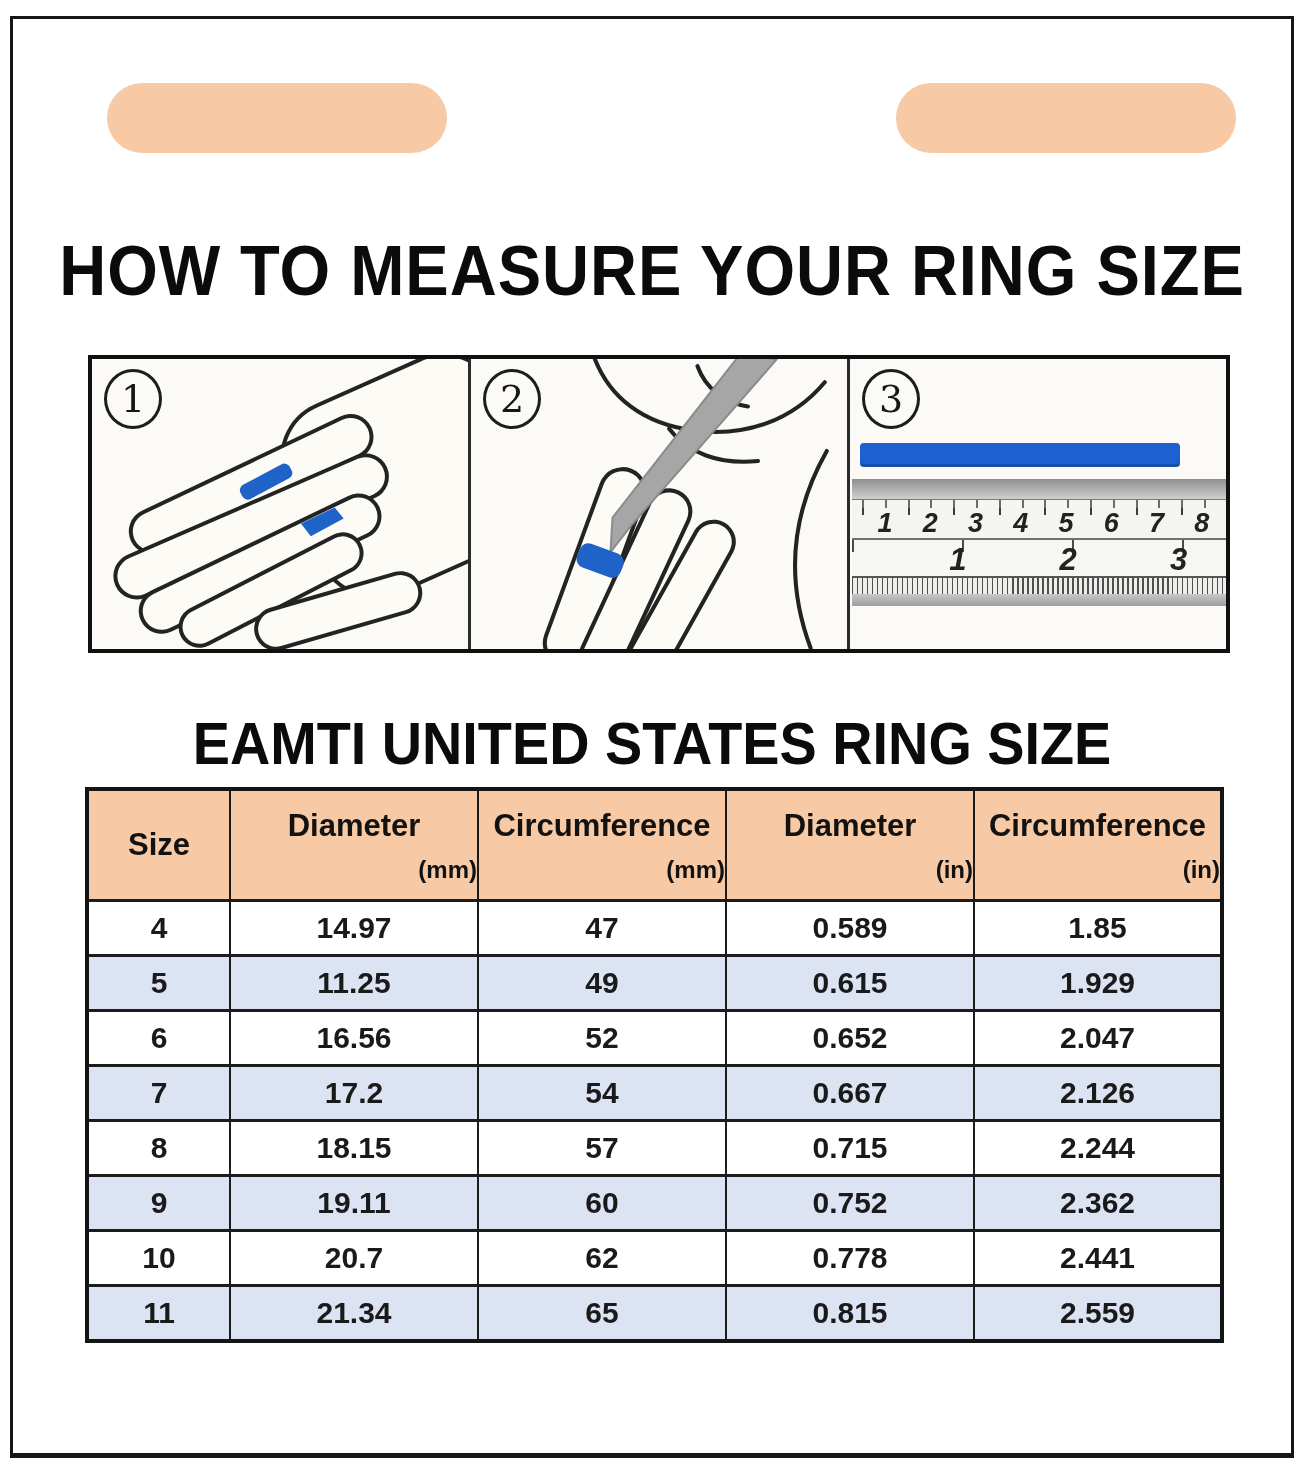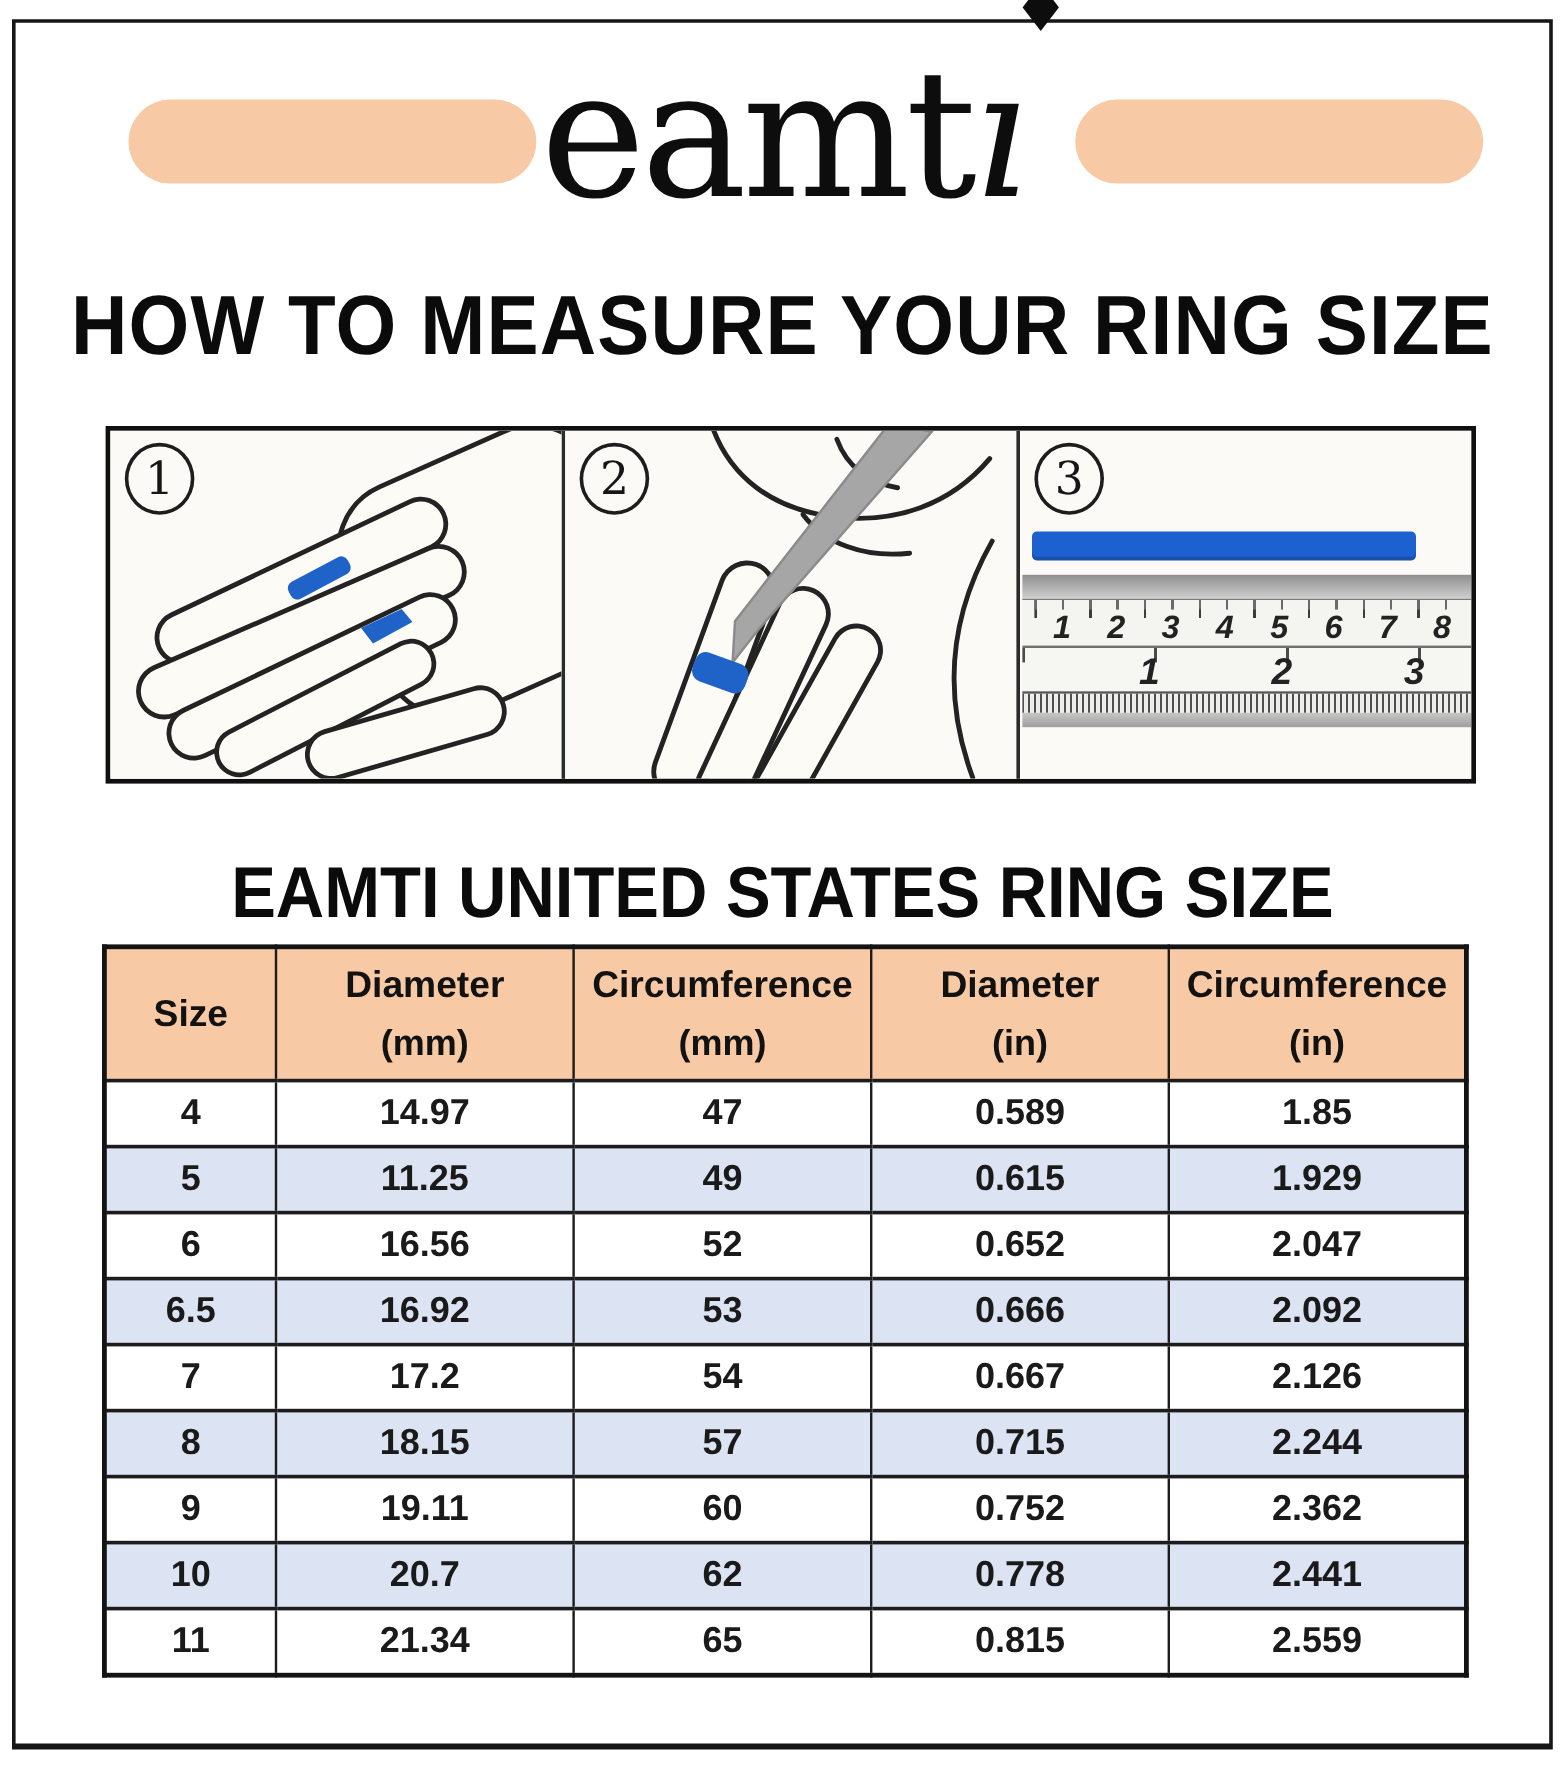--- a/index.html
+++ b/index.html
@@ -80,33 +80,32 @@
     position:absolute;left:72px;top:768px;width:1135px;
     border-collapse:collapse;border:4px solid #141414;table-layout:fixed;
   }
   table.sizes th, table.sizes td{
     border:2px solid #1c1c1c;border-top-width:3px;border-bottom-width:3px;
     text-align:center;vertical-align:middle;padding:0;
   }
   table.sizes th{
     height:108px;background:#f7c9a4;font-size:31px;font-weight:bold;color:#121212;line-height:1.6;
   }
-  table.sizes th .h2{font-size:30px;}
+  table.sizes th .h2{font-size:24px;text-align:right;}
   table.sizes td{height:52px;font-size:30px;font-weight:bold;color:#1a1a1a;background:#ffffff;}
   table.sizes tbody tr:nth-child(even) td{background:#dce3f2;}
   col.c-size{width:143px;} col.c{width:248px;}
 </style>
 </head>
 <body>
 
 <div class="frame">
 
   <div class="pill pill-left"></div>
   <div class="pill pill-right"></div>
-  <div class="logo"><span>eamt</span><span class="logo-i"><span>ı</span><span class="logo-dot">♦</span></span></div>
 
   <div class="headline">HOW TO MEASURE YOUR RING SIZE</div>
 
   <div class="illustration">
 
     <div class="panel">
       <div class="badge">
           <span>1</span>
         </div>
       <svg class="art" viewBox="0 0 378 285">
@@ -238,27 +237,20 @@
           <td>1.929</td>
         </tr>
         <tr>
           <td>6</td>
           <td>16.56</td>
           <td>52</td>
           <td>0.652</td>
           <td>2.047</td>
         </tr>
         <tr>
-          <td>6.5</td>
-          <td>16.92</td>
-          <td>53</td>
-          <td>0.666</td>
-          <td>2.092</td>
-        </tr>
-        <tr>
           <td>7</td>
           <td>17.2</td>
           <td>54</td>
           <td>0.667</td>
           <td>2.126</td>
         </tr>
         <tr>
           <td>8</td>
           <td>18.15</td>
           <td>57</td>

